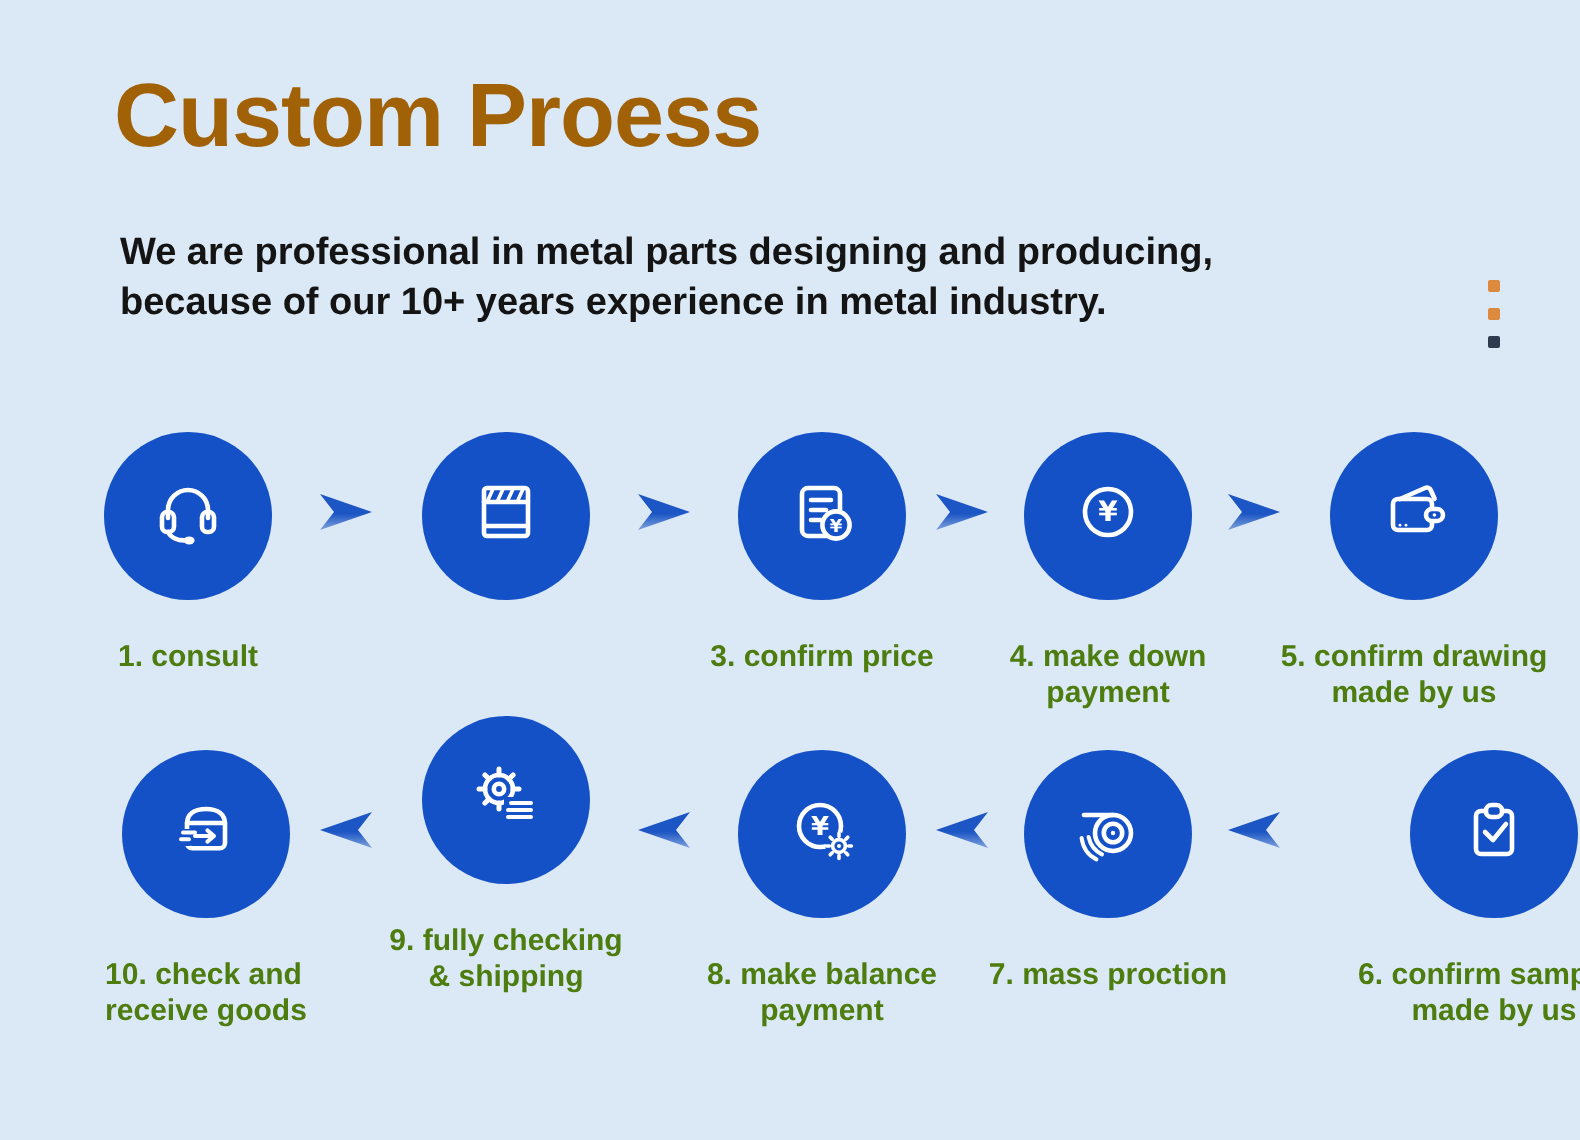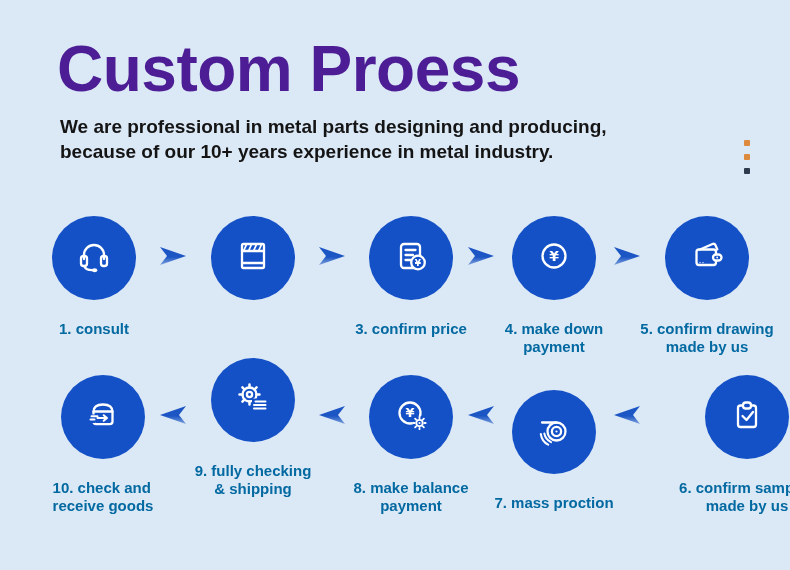--- a/index.html
+++ b/index.html
@@ -1,32 +1,32 @@
 <!DOCTYPE html>
 <html><head>
 <meta charset="utf-8">
 <style>
   * { margin:0; padding:0; box-sizing:border-box; }
   html,body { width:790px; height:570px; }
   body { font-family:"Liberation Sans", sans-serif; }
   .page { position:relative; width:790px; height:570px; background:#dbe8f6; overflow:hidden; }
 
-  .title { position:absolute; left:57px; top:32px; font-size:64px; font-weight:700;
-           letter-spacing:-0.5px; color:#4c1d95; }
+  .title { position:absolute; left:57px; top:32px; font-size:45px; font-weight:700;
+           letter-spacing:-0.5px; color:#a16207; }
   .subtitle { position:absolute; left:60px; top:114px; font-size:19px; font-weight:700;
               line-height:1.32; color:#141414; }
 
   .dots { position:absolute; left:744px; top:140px; display:flex; flex-direction:column; gap:8px; }
   .dots span { width:6px; height:6px; border-radius:1px; }
 
   .step { position:absolute; width:150px; display:flex; flex-direction:column; align-items:center; }
   .circle { width:84px; height:84px; border-radius:50%; background:#1451c7;
             display:flex; align-items:center; justify-content:center; }
   .circle svg { width:48px; height:48px; }
-  .label { margin-top:20px; font-size:15px; font-weight:700; line-height:1.22; color:#0369a1;
+  .label { margin-top:20px; font-size:15px; font-weight:700; line-height:1.22; color:#4d7c0f;
            text-align:center; white-space:pre-line; }
   .label.la { width:max-content; text-align:left; }
 
   .arrow { position:absolute; width:30px; height:22px; }
   .arrow svg { width:30px; height:22px; display:block; }
 
   .ic { fill:none; stroke:#fff; stroke-width:2.3; stroke-linecap:round; stroke-linejoin:round; }
 </style>
 </head>
 <body>
@@ -170,21 +170,21 @@
           <circle cx="32.5" cy="32" r="3.2"></circle>
           <path d="M32.5 27.2v-1.4M32.5 36.8v1.4M27.7 32h-1.4M37.3 32h1.4M29.1 28.6l-1-1M35.9 35.4l1 1M29.1 35.4l-1 1M35.9 28.6l1-1"></path>
           <circle cx="32.5" cy="32" r="1" fill="#fff" stroke="none"></circle>
         </g>
       </svg></span>
     </div>
     <div class="label">8. make balance
 payment</div>
   </div>
 
-  <div class="step" style="left:479px; top:390px;">
+  <div class="step" style="left:479px; top:375px;">
     <div class="circle">
       <span><svg viewBox="0 0 48 48" class="ic">
         <path d="M12 16.5h14.5"></path>
         <circle cx="26.5" cy="25.5" r="9"></circle>
         <circle cx="26.5" cy="25.5" r="4.6"></circle>
         <circle cx="26.5" cy="25.5" r="1.1" fill="#fff" stroke="none"></circle>
         <path d="M14.3 27.5q1.3 6 6.7 8.7" stroke-width="2"></path>
         <path d="M10.8 28q1 7.5 7.4 10.7" stroke-width="2"></path>
       </svg></span>
     </div>

